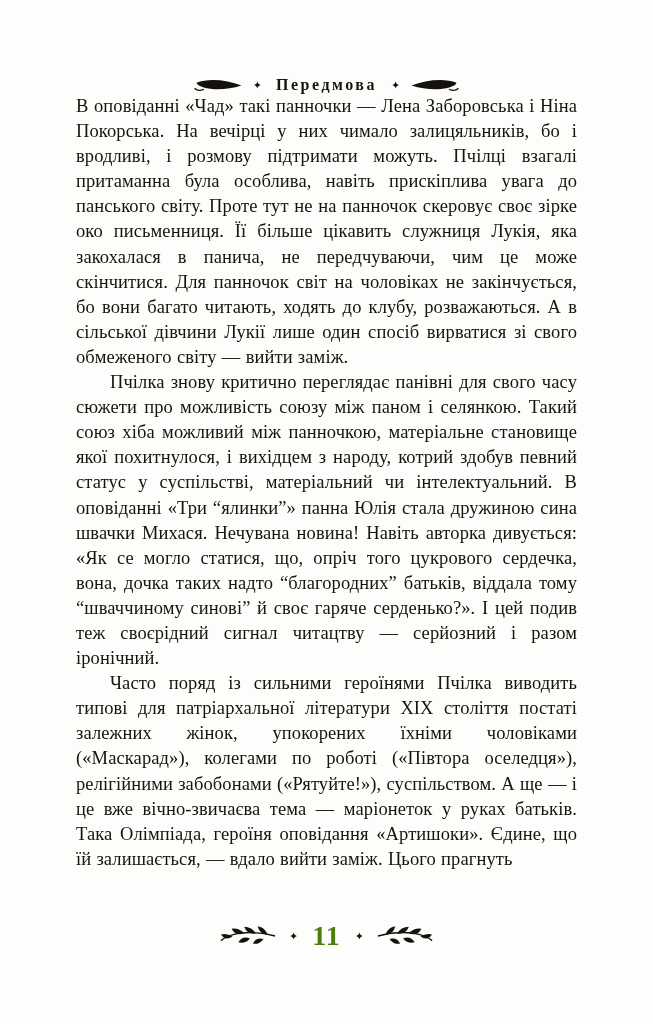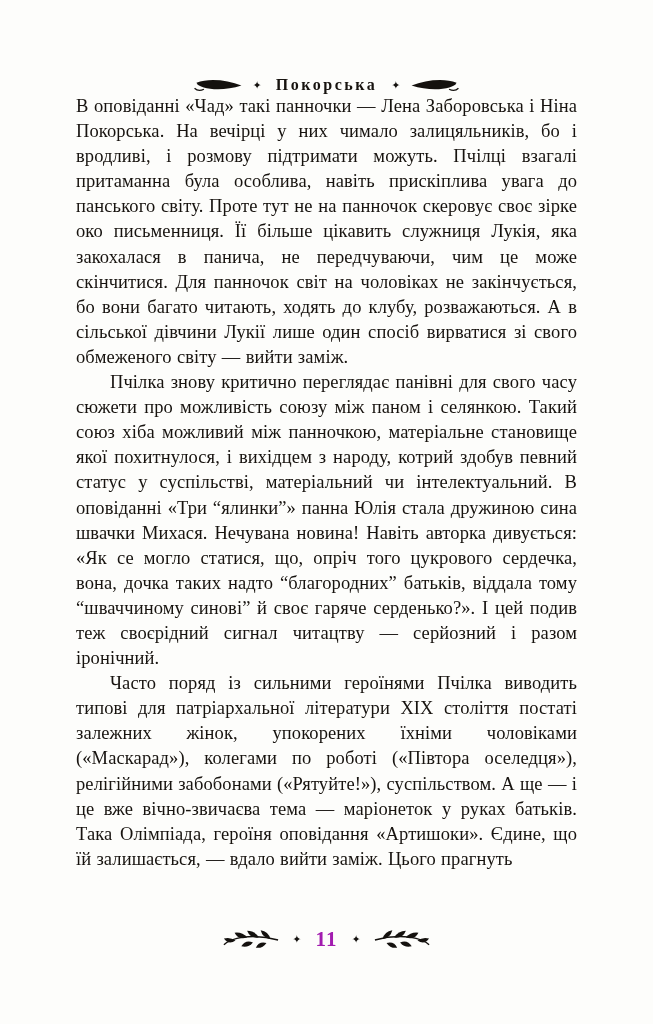--- a/index.html
+++ b/index.html
@@ -64,41 +64,41 @@
     left: 0;
     right: 0;
     bottom: 72px;
     display: flex;
     align-items: center;
     justify-content: center;
     gap: 12px;
     user-select: none;
   }
   .page-number {
-    font-size: 21px;
+    font-size: 28px;
     font-weight: 700;
     letter-spacing: 1px;
-    color: #a21caf;
+    color: #4d7c0f;
     padding: 0 2px;
   }
 </style>
 </head>
 <body>
 
 <div class="page">
 
   <div class="running-head">
     <span class="ornament">
       <svg width="50" height="15" viewBox="0 0 52 16" fill="#14110e">
         <path d="M51 8 C 36 2 16 0 3 5 C 6 12 30 15 51 8 Z"></path>
         <path d="M11 12 q -6 3 -10 -1" fill="none" stroke="#14110e" stroke-width="1.4"></path>
       </svg>
     </span>
     <span class="diamond">✦</span>
-    <span class="title">Покорська</span>
+    <span class="title">Передмова</span>
     <span class="diamond">✦</span>
     <span class="ornament flip">
       <svg width="50" height="15" viewBox="0 0 52 16" fill="#14110e">
         <path d="M51 8 C 36 2 16 0 3 5 C 6 12 30 15 51 8 Z"></path>
         <path d="M11 12 q -6 3 -10 -1" fill="none" stroke="#14110e" stroke-width="1.4"></path>
       </svg>
     </span>
   </div>
 
   <div class="text-block">

